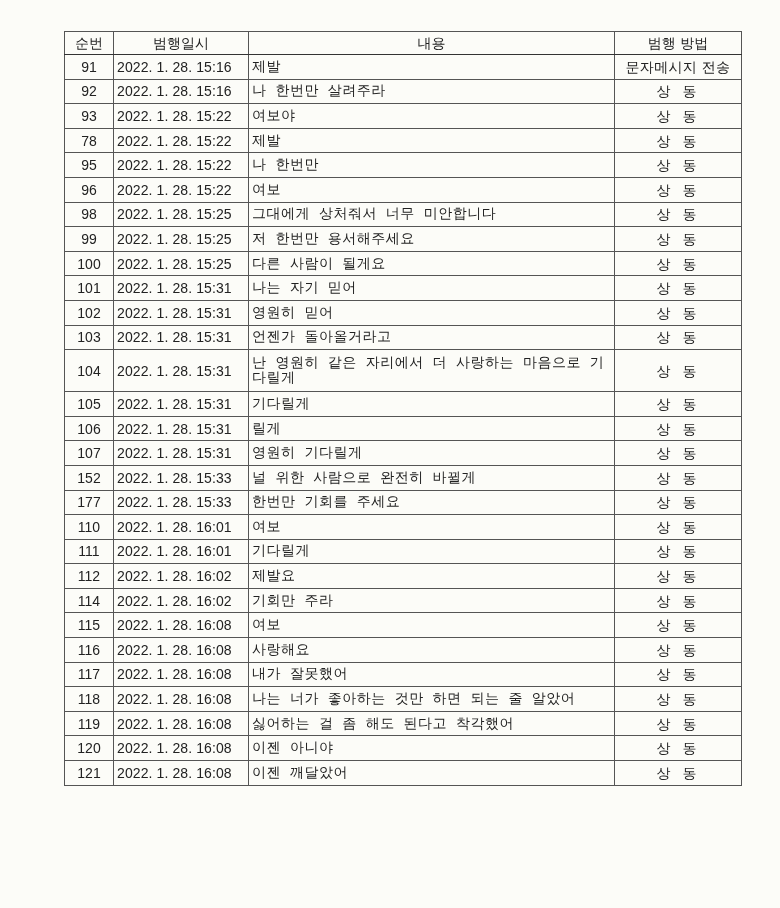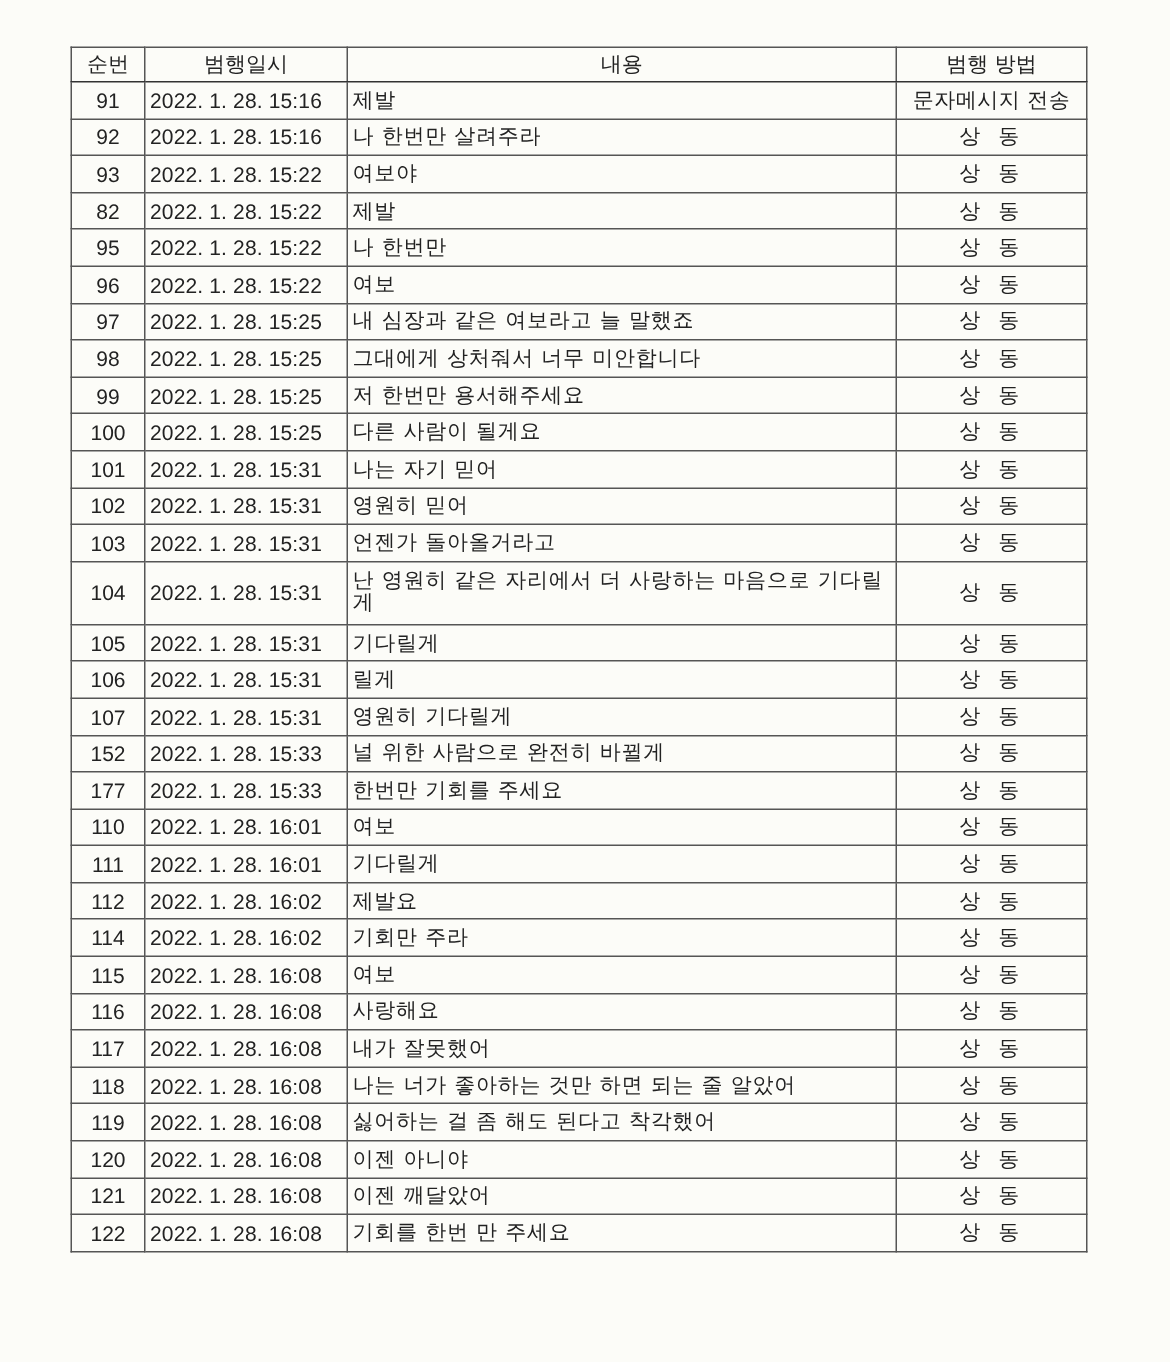--- a/index.html
+++ b/index.html
@@ -10,21 +10,21 @@
     body {
       width: 780px;
       height: 908px;
       position: relative;
       overflow: hidden;
       font-family: "DejaVu Serif", "Liberation Serif", serif;
       color: #222;
     }
     table.log {
       position: absolute;
-      left: 47px;
+      left: 64px;
       top: 31px;
       width: 677px;
       border-collapse: collapse;
       table-layout: fixed;
       border: 1.5px solid #333;
     }
     table.log col.c-no { width: 49px; }
     table.log col.c-dt { width: 135px; }
     table.log col.c-ct { width: 366px; }
     table.log col.c-md { width: 127px; }
@@ -39,21 +39,21 @@
     }
     table.log th {
       font-weight: normal;
       text-align: center;
       height: 22px;
       font-size: 14px;
       border-bottom: 1.5px solid #333;
     }
     td.no { text-align: center; font-family: "Liberation Sans", sans-serif; font-size: 14px; }
     td.dt { text-align: left; font-family: "Liberation Sans", sans-serif; font-size: 13.5px; letter-spacing: 0.1px; padding-left: 3px; }
-    td.ct { text-align: left; letter-spacing: 0.5px; }
+    td.ct { text-align: left; letter-spacing: 0.5px; font-family: Liberation Mono, monospace; }
     td.md { text-align: center; letter-spacing: 0.3px; }
     td.md.same { letter-spacing: 12px; padding-left: 12px; }
     tr.tall td { height: 41px; }
     tr.tall td.ct { white-space: normal; line-height: 15px; }
   </style>
 </head>
 <body>
 
 <table class="log">
   <colgroup>
@@ -83,41 +83,35 @@
         <td class="ct">나 한번만 살려주라</td>
         <td class="md same">상동</td>
       </tr>
       <tr>
         <td class="no">93</td>
         <td class="dt">2022. 1. 28. 15:22</td>
         <td class="ct">여보야</td>
         <td class="md same">상동</td>
       </tr>
       <tr>
-        <td class="no">82</td>
+        <td class="no">78</td>
         <td class="dt">2022. 1. 28. 15:22</td>
         <td class="ct">제발</td>
         <td class="md same">상동</td>
       </tr>
       <tr>
         <td class="no">95</td>
         <td class="dt">2022. 1. 28. 15:22</td>
         <td class="ct">나 한번만</td>
         <td class="md same">상동</td>
       </tr>
       <tr>
         <td class="no">96</td>
         <td class="dt">2022. 1. 28. 15:22</td>
         <td class="ct">여보</td>
-        <td class="md same">상동</td>
-      </tr>
-      <tr>
-        <td class="no">97</td>
-        <td class="dt">2022. 1. 28. 15:25</td>
-        <td class="ct">내 심장과 같은 여보라고 늘 말했죠</td>
         <td class="md same">상동</td>
       </tr>
       <tr>
         <td class="no">98</td>
         <td class="dt">2022. 1. 28. 15:25</td>
         <td class="ct">그대에게 상처줘서 너무 미안합니다</td>
         <td class="md same">상동</td>
       </tr>
       <tr>
         <td class="no">99</td>
@@ -242,22 +236,16 @@
       <tr>
         <td class="no">120</td>
         <td class="dt">2022. 1. 28. 16:08</td>
         <td class="ct">이젠 아니야</td>
         <td class="md same">상동</td>
       </tr>
       <tr>
         <td class="no">121</td>
         <td class="dt">2022. 1. 28. 16:08</td>
         <td class="ct">이젠 깨달았어</td>
-        <td class="md same">상동</td>
-      </tr>
-      <tr>
-        <td class="no">122</td>
-        <td class="dt">2022. 1. 28. 16:08</td>
-        <td class="ct">기회를 한번 만 주세요</td>
         <td class="md same">상동</td>
       </tr>
     </tbody>
 </table>
 
 </body></html>

